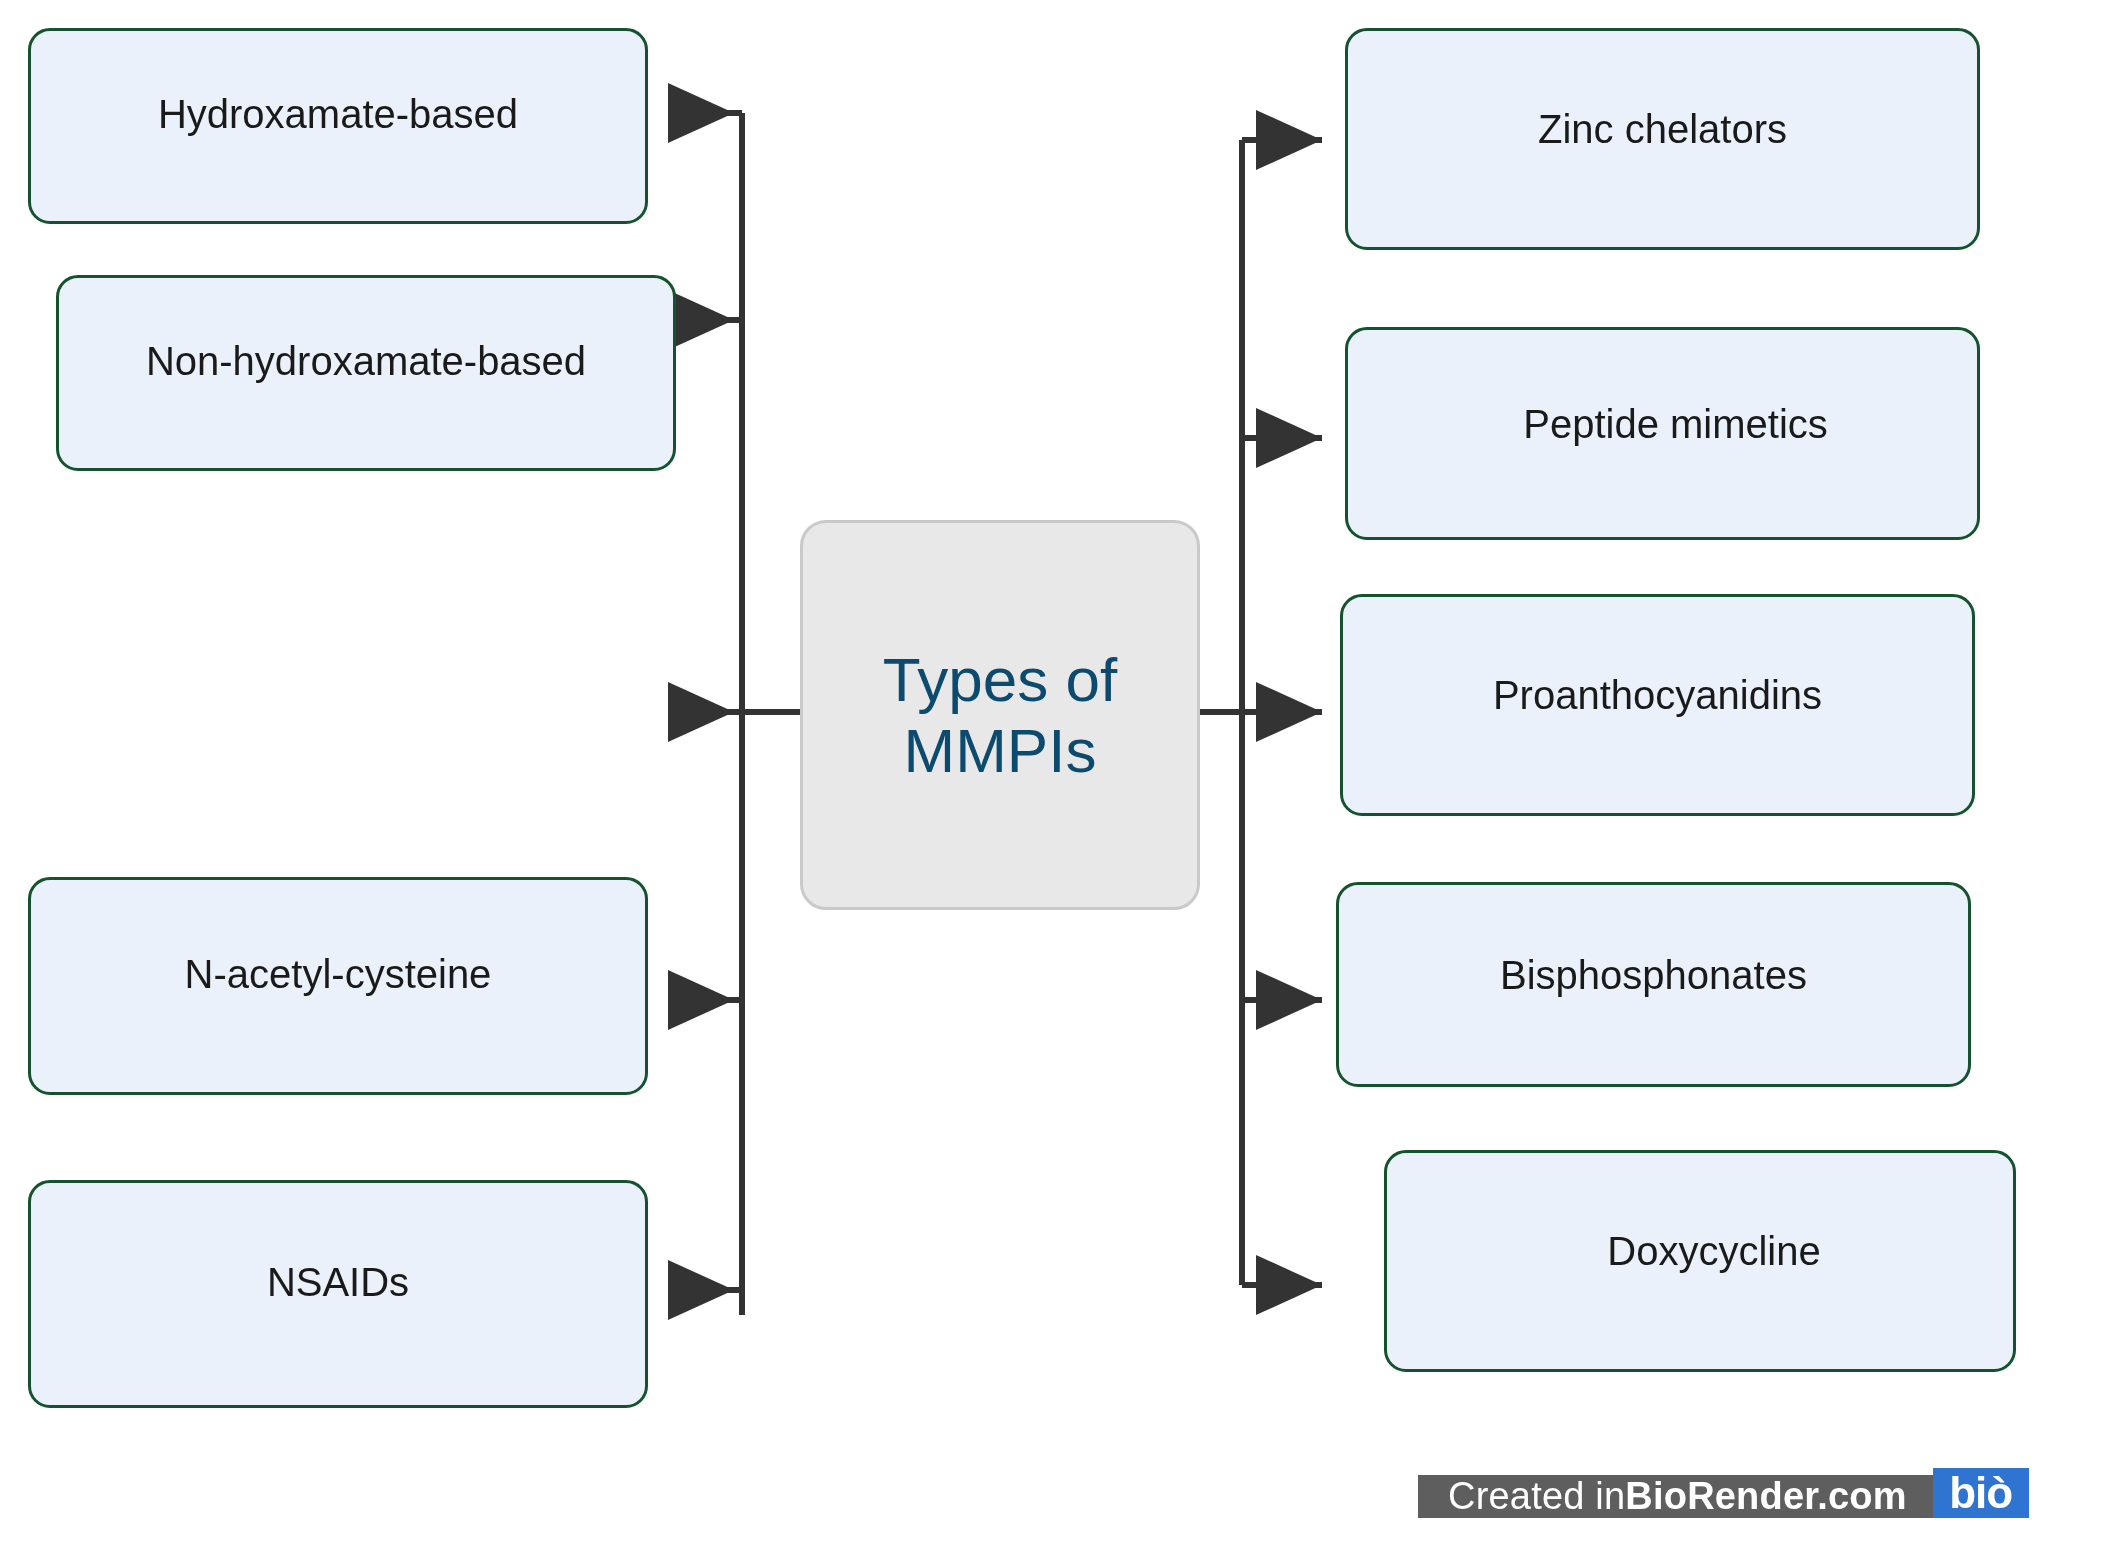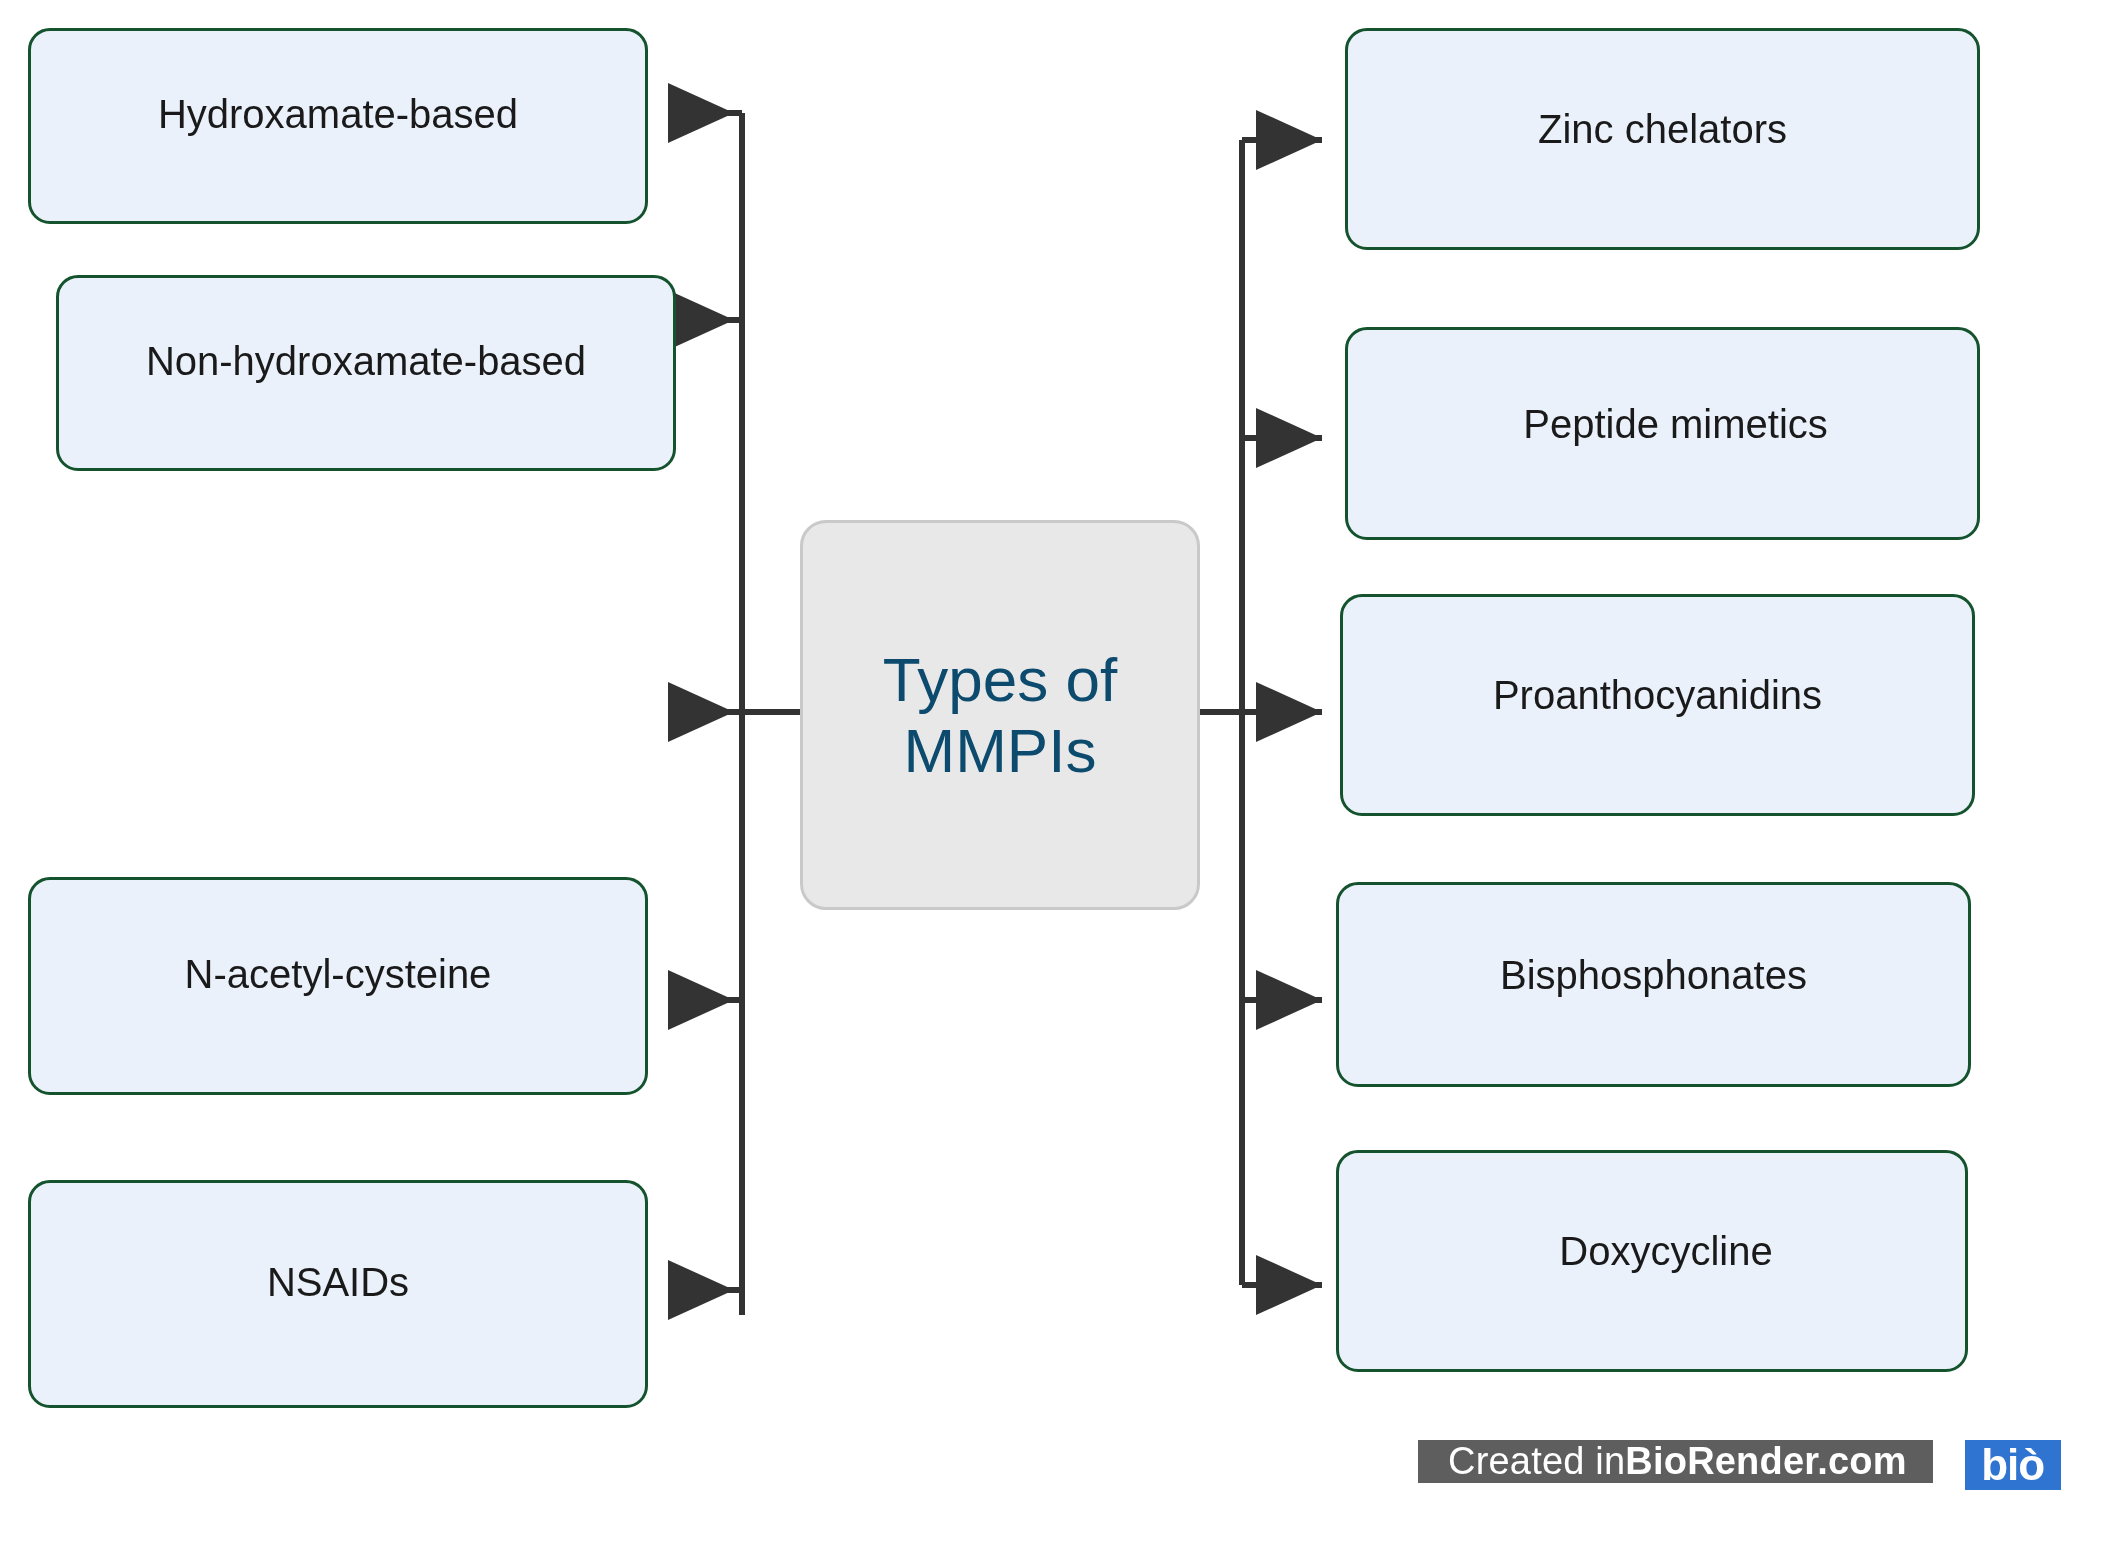--- a/index.html
+++ b/index.html
@@ -60,22 +60,21 @@
     pointer-events: none;
   }
 
   
   #biorender {
     position: absolute;
     left: 1418px;
     top: 1440px;
     height: 78px;
     display: flex;
-    align-items: flex-start;
-    gap: 32px;
+    align-items: flex-end;
   }
   #biorender .br-text {
     background: #5e5e5e;
     color: #ffffff;
     font-size: 38px;
     display: flex;
     align-items: center;
     padding: 0 26px 0 30px;
     letter-spacing: 0.2px;
     white-space: nowrap;
@@ -163,21 +162,21 @@
   </div>
 
   <div class="node node-leaf right" style="left:1340px; top:594px; width:635px; height:222px;">
     <span class="node-label">Proanthocyanidins</span>
   </div>
 
   <div class="node node-leaf right" style="left:1336px; top:882px; width:635px; height:205px;">
     <span class="node-label">Bisphosphonates</span>
   </div>
 
-  <div class="node node-leaf right" style="left:1336px; top:1150px; width:632px; height:222px;padding-left:28px;">
+  <div class="node node-leaf right" style="left:1384px; top:1150px; width:632px; height:222px;padding-left:28px;">
     <span class="node-label">Doxycycline</span>
   </div>
 
   <div id="biorender">
     <div class="br-text">
         <span>Created in </span>
         <span class="br-strong">BioRender.com</span>
       </div>
     <div class="br-logo">biò</div>
   </div>

